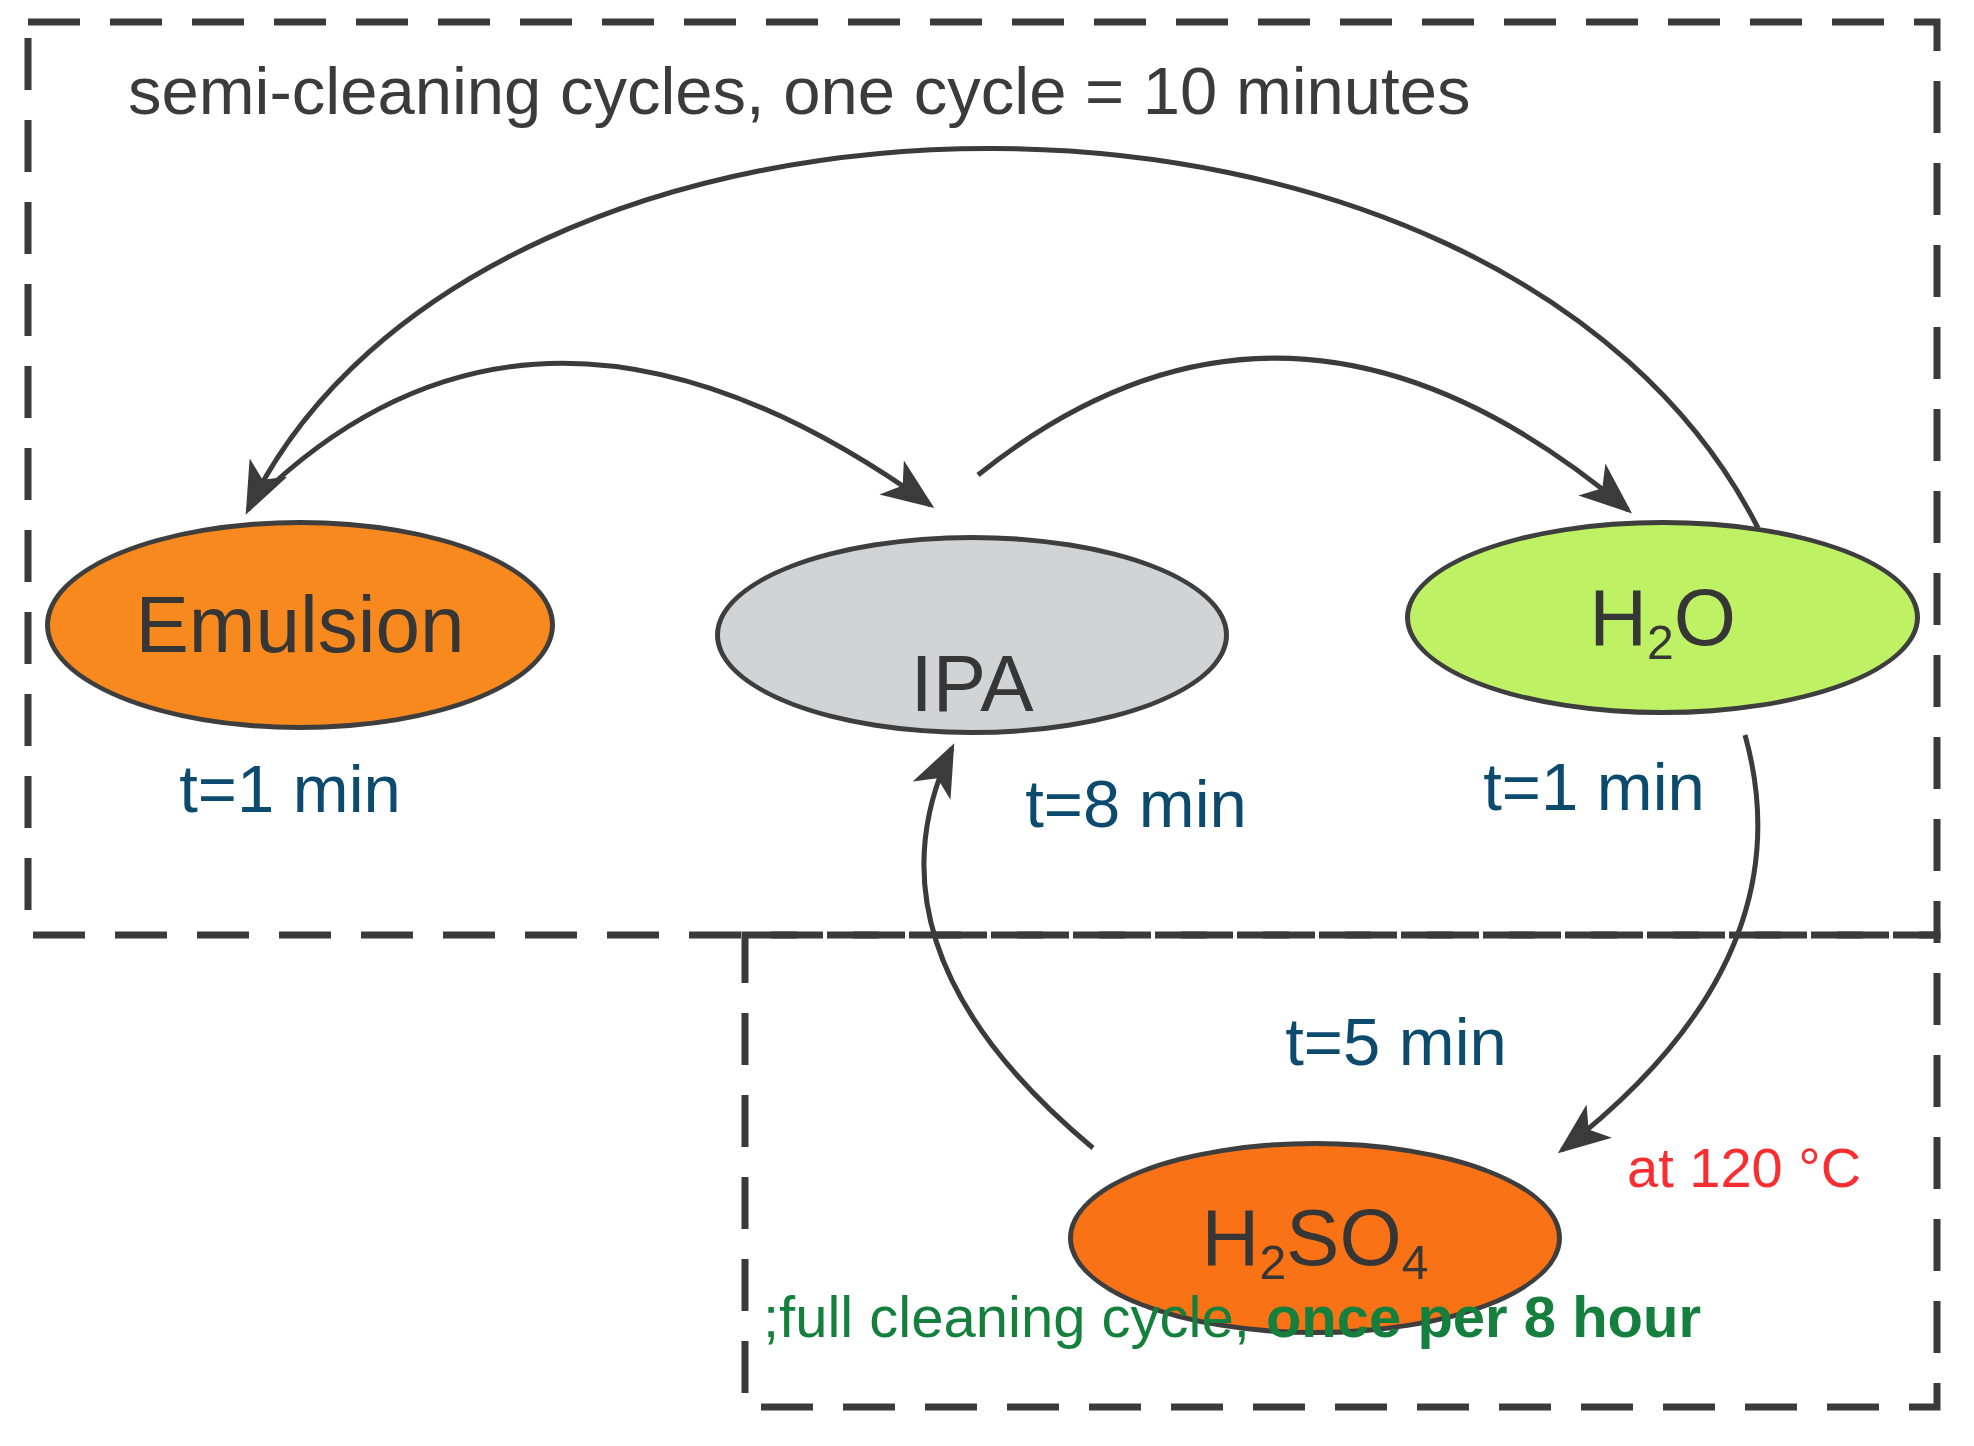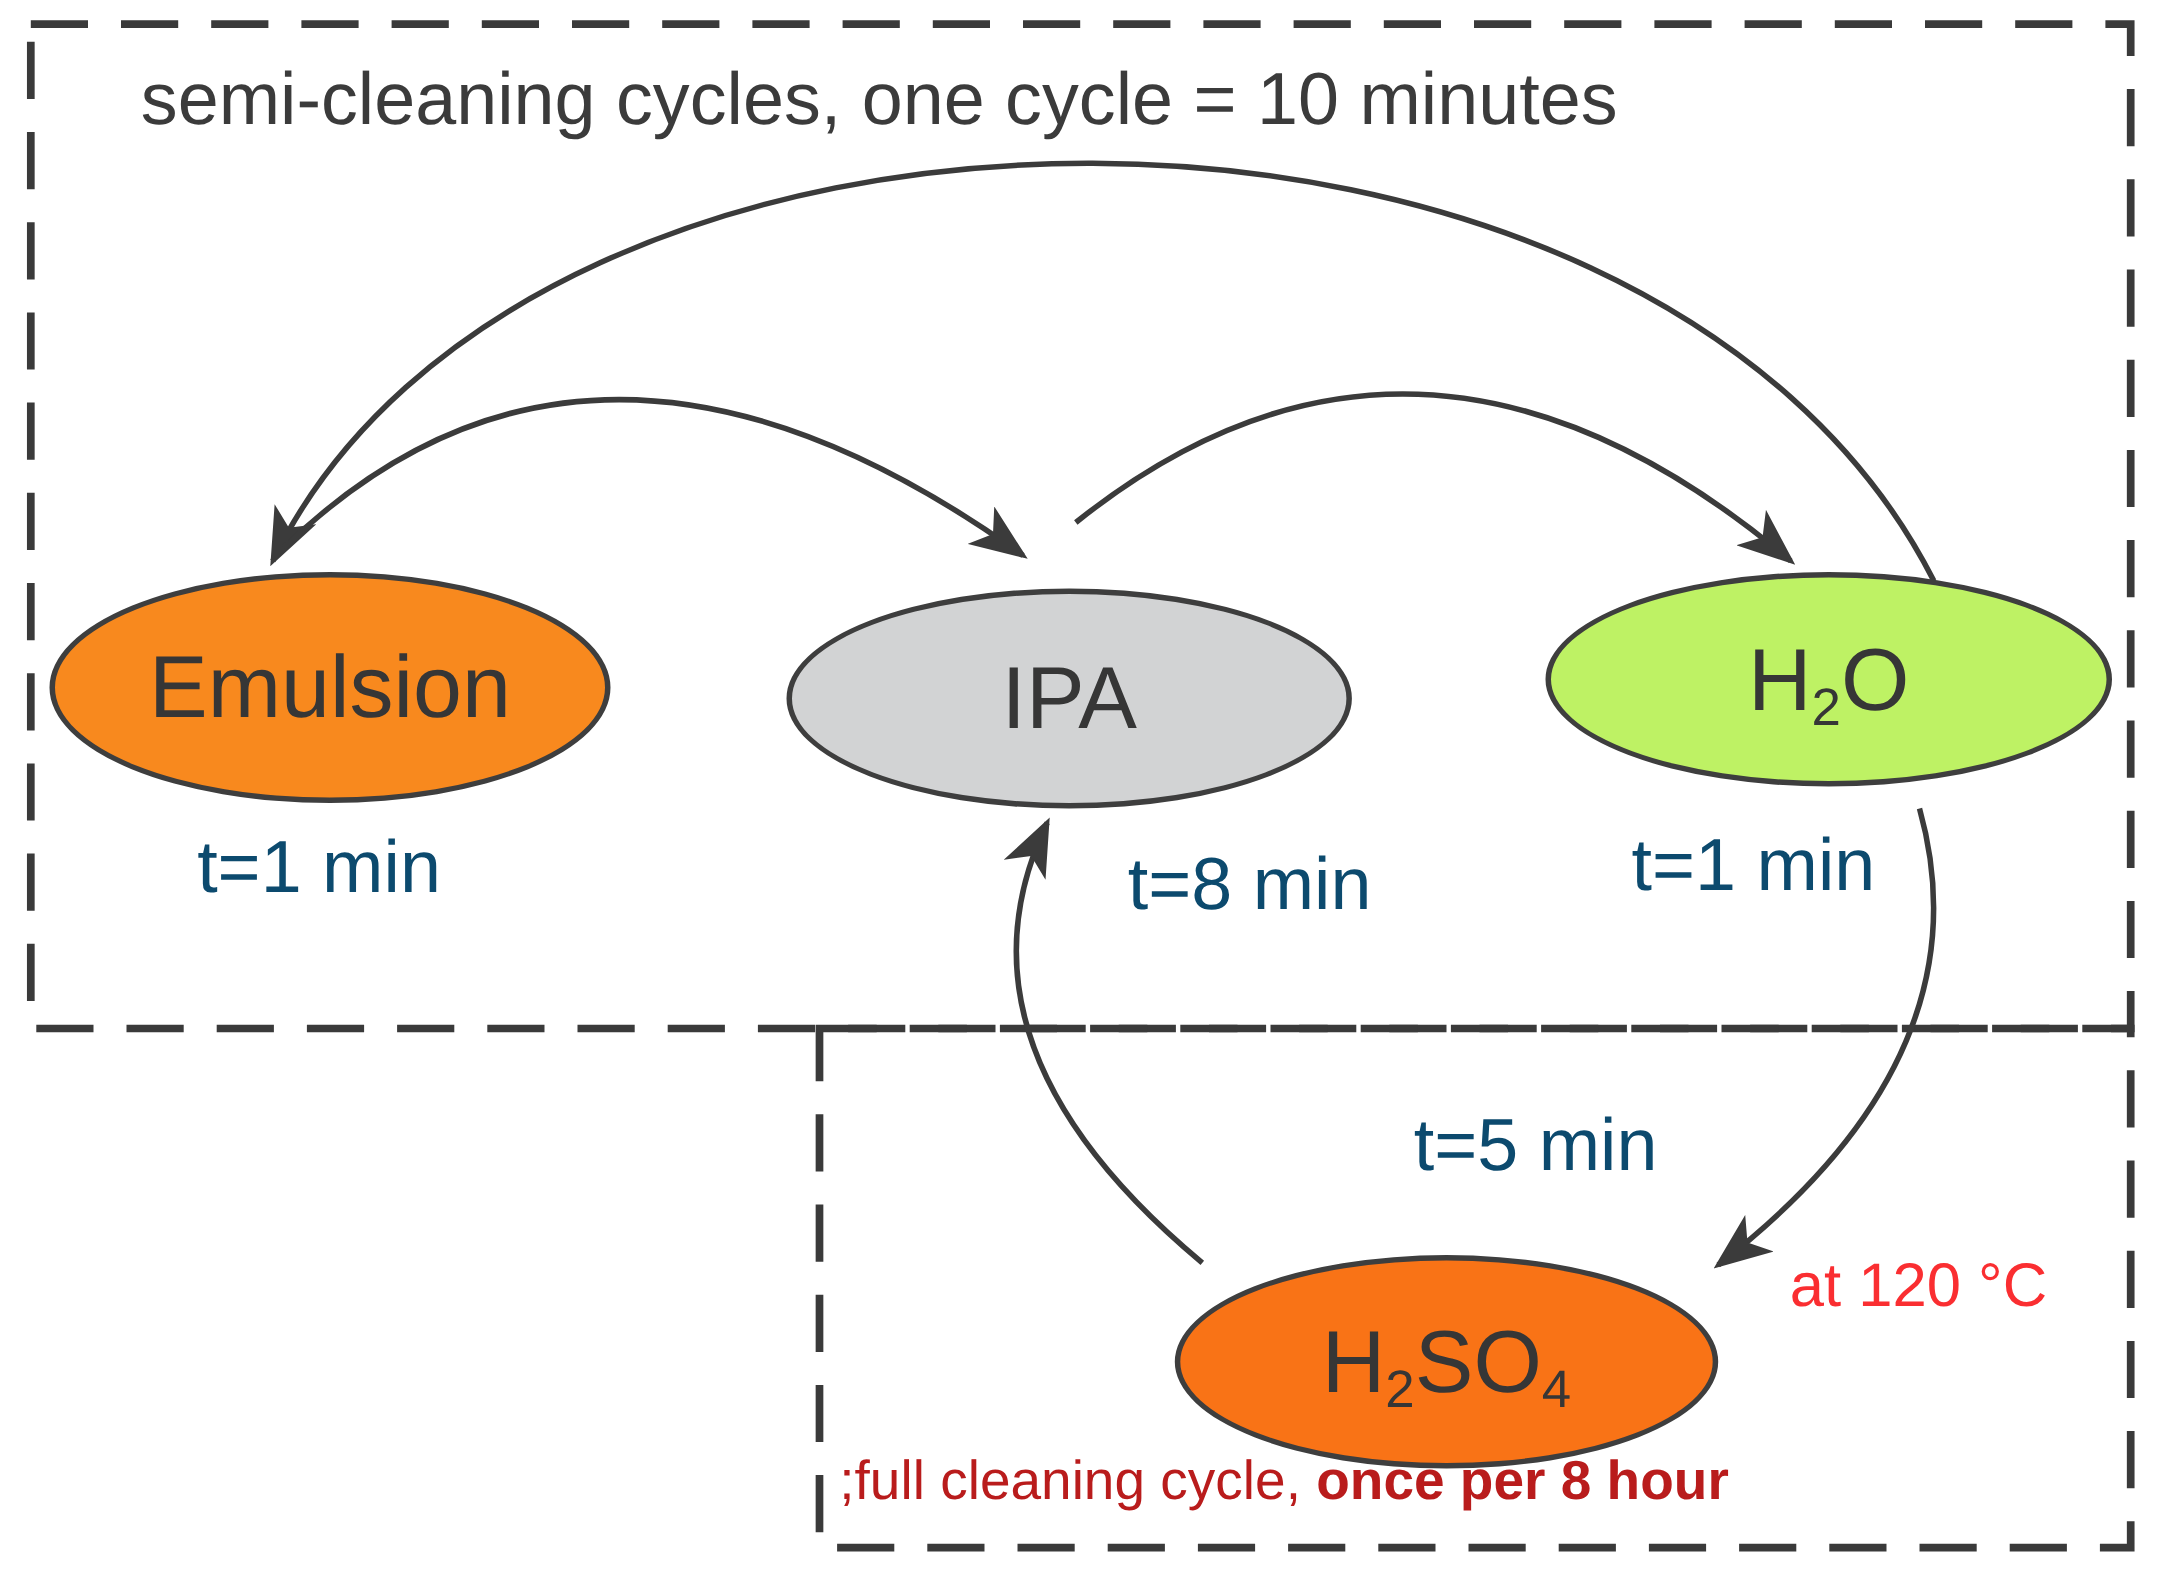--- a/index.html
+++ b/index.html
@@ -35,21 +35,21 @@
     color: #363636;
     box-sizing: border-box;
     white-space: nowrap;
   }
   .node .sub {
     font-size: 0.60em;
     position: relative;
     top: 0.30em;
   }
   .node-emulsion { left: 45px;   top: 520px;  width: 510px; height: 210px; background: #F8891E; }
-  .node-ipa      { left: 715px;  top: 535px;  width: 514px; height: 200px; background: #D2D3D4; }
+  .node-ipa      { left: 715px;  top: 535px;  width: 514px; height: 200px; background: #D2D3D4; align-items: flex-end; }
   .node-h2o      { left: 1405px; top: 520px;  width: 515px; height: 195px; background: #bef264; }
   .node-h2so4    { left: 1068px; top: 1141px; width: 494px; height: 194px; background: #f97316; }
 
   .time-label {
     position: absolute;
     font-size: 67px;
     line-height: 1;
     color: #0c4a6e;
     transform: translateX(-50%);
     white-space: nowrap;
@@ -65,24 +65,24 @@
     top: 1140px;
     font-size: 56px;
     line-height: 1;
     color: #FA2E31;
     white-space: nowrap;
   }
 
   .caption {
     position: absolute;
     left: 763px;
-    top: 1321px;
-    font-size: 50px;
+    top: 1288px;
+    font-size: 58px;
     line-height: 1;
-    color: #b91c1c;
+    color: #15803d;
     white-space: nowrap;
   }
   .caption .bold { font-weight: bold; }
 </style>
 </head>
 <body>
 
 <div class="canvas">
 
   <svg class="layer" width="1974" height="1446" viewBox="0 0 1974 1446">

